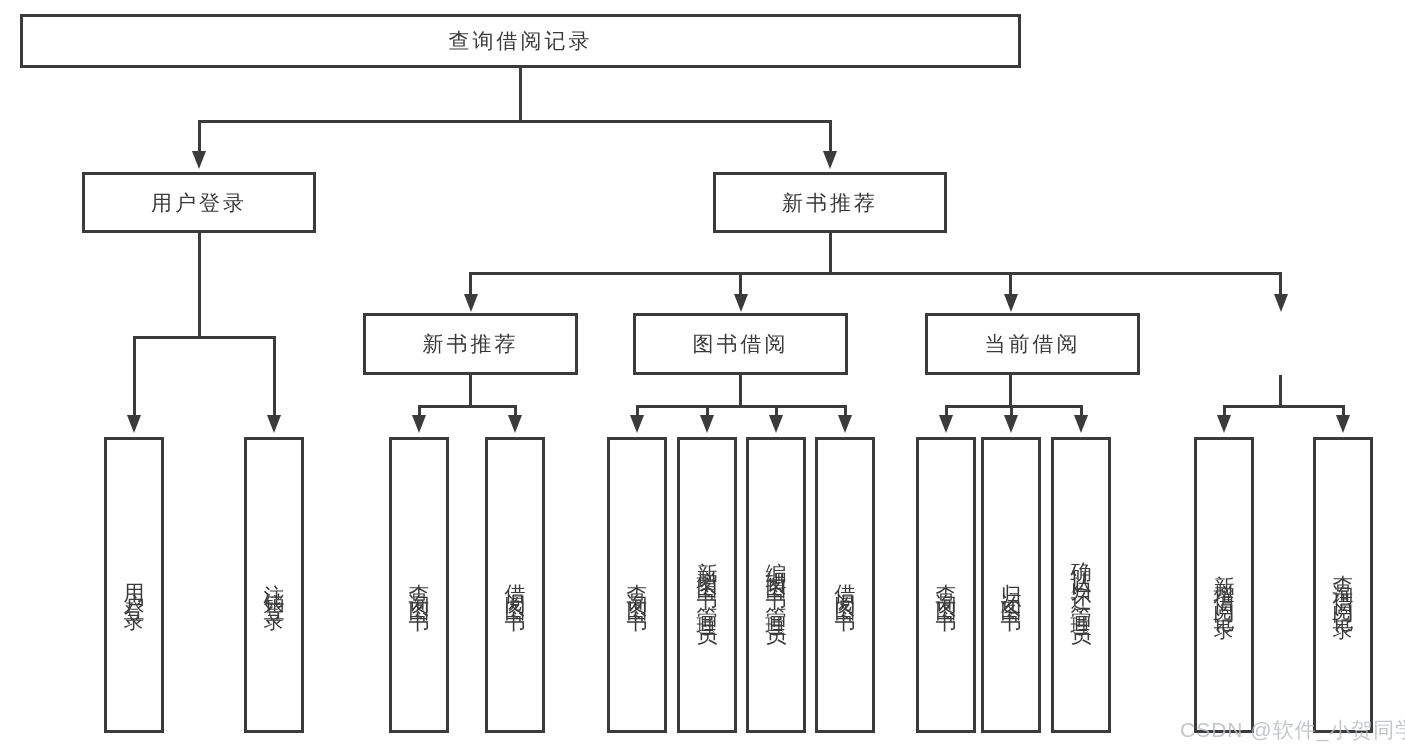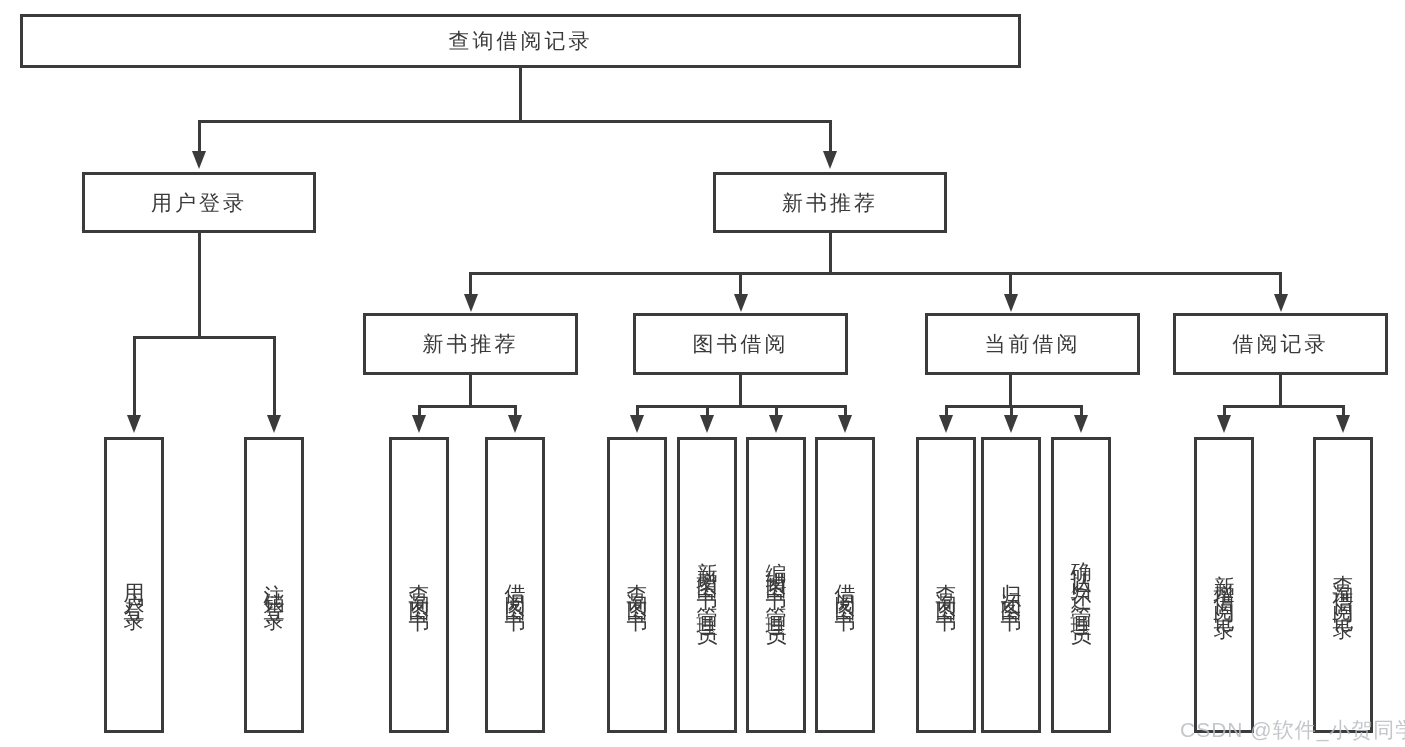--- a/index.html
+++ b/index.html
@@ -101,21 +101,20 @@
   <div class="line" style="left:739px; top:272px; width:3px; height:24px;"></div>
   <div class="arrow" style="left:733.5px; top:294px;"></div>
   <div class="line" style="left:1009px; top:272px; width:3px; height:24px;"></div>
   <div class="arrow" style="left:1003.5px; top:294px;"></div>
   <div class="line" style="left:1279px; top:272px; width:3px; height:24px;"></div>
   <div class="arrow" style="left:1273.5px; top:294px;"></div>
 
   <div class="hbox" style="left:363px; top:313px; width:215px; height:62px;">新书推荐</div>
   <div class="hbox" style="left:633px; top:313px; width:215px; height:62px;">图书借阅</div>
   <div class="hbox" style="left:903px; top:313px; width:215px; height:62px;margin-left:22px;">当前借阅</div>
-  <div class="hbox" style="left:1173px; top:313px; width:215px; height:62px;">借阅记录</div>
 
   <div class="line" style="left:469px; top:375px; width:3px; height:30px;"></div>
   <div class="line" style="left:417.5px; top:405px; width:99px; height:3px;"></div>
   <div class="line" style="left:417.5px; top:405px; width:3px; height:11px;"></div>
   <div class="arrow" style="left:412px; top:415px;"></div>
   <div class="line" style="left:513.5px; top:405px; width:3px; height:11px;"></div>
   <div class="arrow" style="left:508px; top:415px;"></div>
 
   <div class="line" style="left:739px; top:375px; width:3px; height:30px;"></div>
   <div class="line" style="left:635.5px; top:405px; width:211px; height:3px;"></div>

